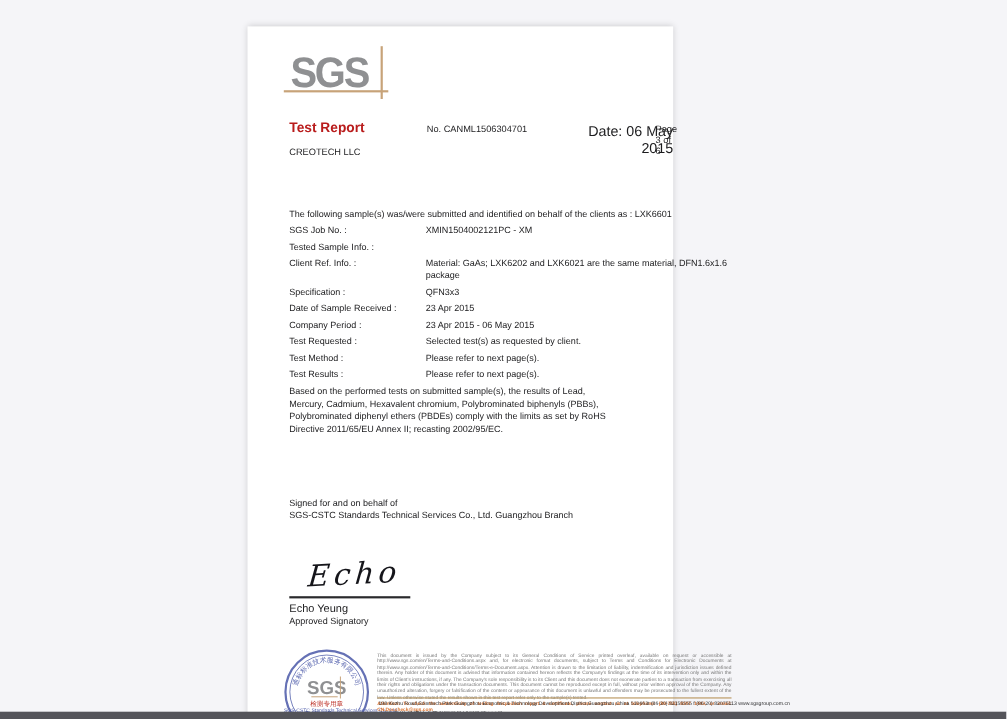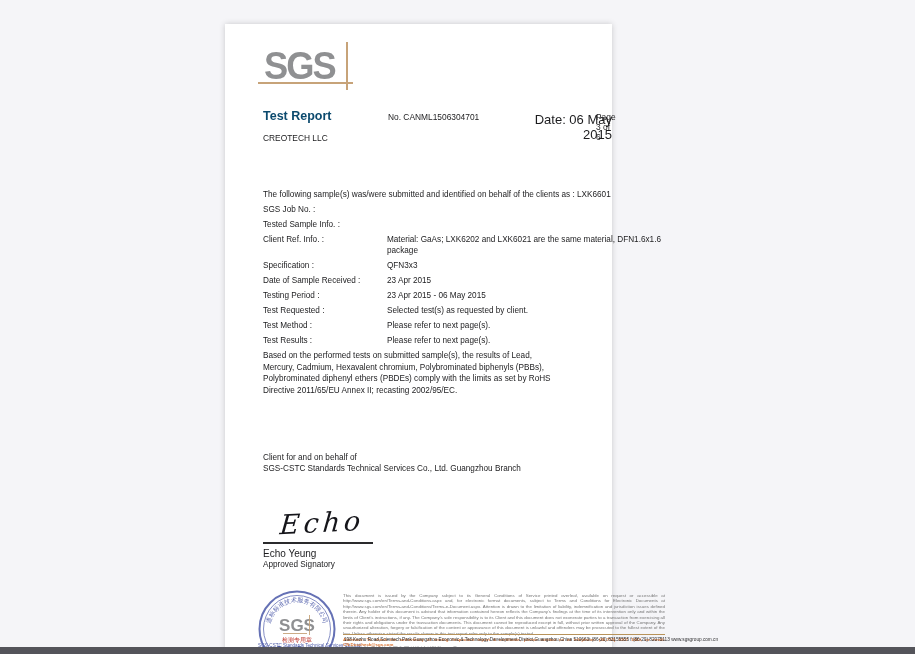--- a/index.html
+++ b/index.html
@@ -11,21 +11,21 @@
            box-shadow:0 0 6px rgba(0,0,0,.18); color:#1c1c1e;margin-top:24px; }
 
   
   .logo-wrap { position:absolute; left:33px; top:14px; width:120px; height:64px; }
   .logo-text { position:absolute; left:6px; top:6px; font-size:37px; font-weight:bold; color:#8f9092;
                letter-spacing:-2px; transform:scale(.98,1.05); transform-origin:left top; }
   .logo-hline { position:absolute; left:0; top:44px; width:95px; height:2px; background:#c7a379; }
   .logo-vline { position:absolute; left:88px; top:4px; width:2px; height:48px; background:#c7a379; }
 
   
-  .hdr-title { position:absolute; left:38px; top:85px; font-size:12.5px; font-weight:bold; color:#0c4a6e; }
+  .hdr-title { position:absolute; left:38px; top:85px; font-size:12.5px; font-weight:bold; color:#b91c1c; }
   .hdr-no    { position:absolute; left:163px; top:88px; font-size:8.4px; }
   .hdr-date  { position:absolute; left:283px; top:88px; font-size:13px;text-align:right; }
   .hdr-page  { position:absolute; left:371px; top:88px; font-size:8.4px; }
 
   .client-name { position:absolute; left:38px; top:109px; font-size:8.4px; }
   .client-addr { position:absolute; left:38px; top:123px; font-size:8.4px; }
 
   .intro { position:absolute; left:38px; top:166px; font-size:8.2px; }
 
   .fields { position:absolute; left:38px; top:180px; width:402px; }
@@ -78,58 +78,59 @@
     <div class="hdr-date">Date: 06 May 2015</div>
     <div class="hdr-page">Page 3 of 6</div>
 
     <div class="client-name">CREOTECH LLC</div>
 
     <div class="intro">The following sample(s) was/were submitted and identified on behalf of the clients as : LXK6601</div>
 
     <div class="fields">
       <div class="frow">
         <div class="flabel">SGS Job No. :</div>
+        <div class="fvalue">XMIN1504002121PC - XM</div>
       </div>
       <div class="frow">
         <div class="flabel">Tested Sample Info. :</div>
       </div>
       <div class="frow">
         <div class="flabel">Client Ref. Info. :</div>
         <div class="fvalue">Material: GaAs; LXK6202 and LXK6021 are the same material, DFN1.6x1.6 package</div>
       </div>
       <div class="frow">
         <div class="flabel">Specification :</div>
         <div class="fvalue">QFN3x3</div>
       </div>
       <div class="frow">
         <div class="flabel">Date of Sample Received :</div>
         <div class="fvalue">23 Apr 2015</div>
       </div>
       <div class="frow">
-        <div class="flabel">Testing Period :</div>
+        <div class="flabel">Company Period :</div>
         <div class="fvalue">23 Apr 2015 - 06 May 2015</div>
       </div>
       <div class="frow">
         <div class="flabel">Test Requested :</div>
         <div class="fvalue">Selected test(s) as requested by client.</div>
       </div>
       <div class="frow">
         <div class="flabel">Test Method :</div>
         <div class="fvalue">Please refer to next page(s).</div>
       </div>
       <div class="frow">
         <div class="flabel">Test Results :</div>
         <div class="fvalue">Please refer to next page(s).</div>
       </div>
       <div class="frow">
         <div class="fvalue">Based on the performed tests on submitted sample(s), the results of Lead, Mercury, Cadmium, Hexavalent chromium, Polybrominated biphenyls (PBBs), Polybrominated diphenyl ethers (PBDEs) comply with the limits as set by RoHS Directive 2011/65/EU Annex II; recasting 2002/95/EC.</div>
       </div>
     </div>
 
-    <div class="signed1">Client for and on behalf of</div>
+    <div class="signed1">Signed for and on behalf of</div>
     <div class="signed2">SGS-CSTC Standards Technical Services Co., Ltd. Guangzhou Branch</div>
 
     <div class="sig-script">Echo</div>
     <div class="sig-line"></div>
     <div class="sig-name">Echo Yeung</div>
     <div class="sig-title">Approved Signatory</div>
 
     <div class="stamp-co l1">SGS-CSTC Standards Technical Services Co., Ltd.</div>
     <div class="stamp-co l2">Guangzhou Branch Testing Laboratory</div>
 

